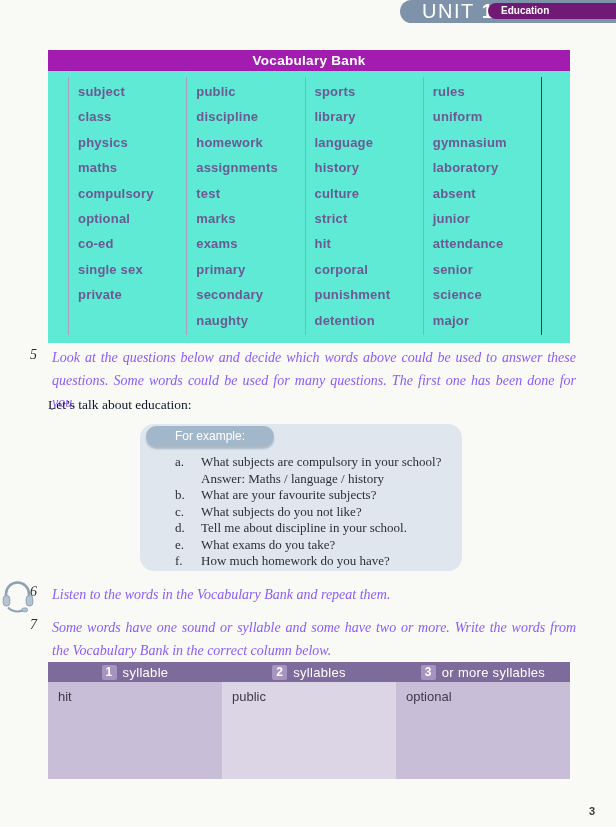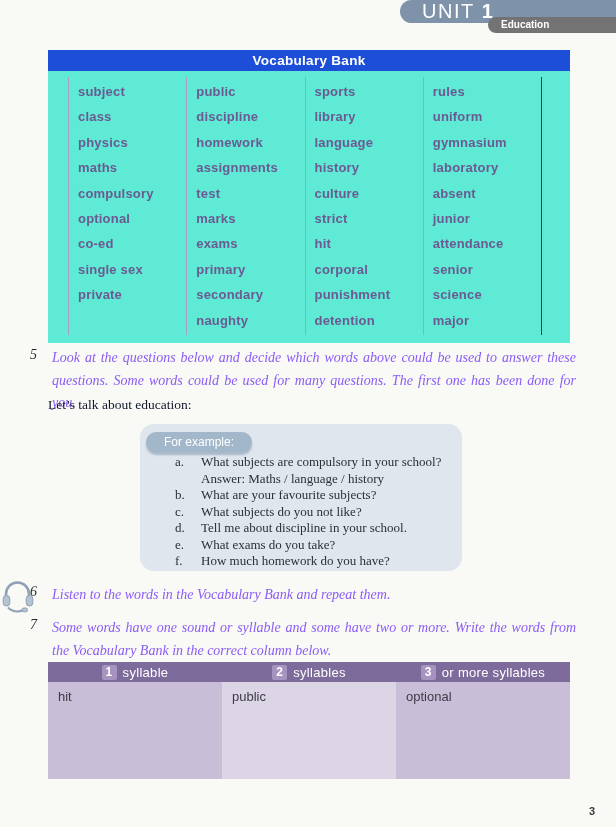--- a/index.html
+++ b/index.html
@@ -15,29 +15,29 @@
     background:#7e92a9; border-radius:12px 0 0 12px;
   }
   .unit-text {
     position:absolute; left:22px; top:0; height:23px; line-height:23px;
     color:#ffffff; font-size:20px; letter-spacing:1.5px;
   }
   .unit-word { font-weight:400; }
   .unit-num  { font-weight:700; margin-left:7px; }
   .edu-tab {
     position:absolute; right:0; top:3px; width:128px; height:16px;
-    background:#737373; border-radius:8px 0 0 8px;
+    background:#701a75; border-radius:8px 0 0 8px;
     color:#fff; font-size:10px; font-weight:700; line-height:16px;
-    padding-left:13px; box-sizing:border-box;margin-top:14px;
+    padding-left:13px; box-sizing:border-box;
   }
 
   
   .vocab { position:absolute; left:48px; top:50px; width:522px; }
   .vocab-header {
-    height:21px; background:#1d4ed8; color:#ffffff; text-align:center;
+    height:21px; background:#a21caf; color:#ffffff; text-align:center;
     font-size:13.5px; font-weight:700; line-height:21px; letter-spacing:0.3px;
   }
   .vocab-body {
     background:#5eead4; display:flex;
     padding:6px 28px 8px 20px; box-sizing:border-box;
   }
   .vb-col { flex:1; border-left:1px solid #ab9fc1; padding:2px 0 2px 9px; min-width:0; }
   .vb-col:last-child { border-right:1px solid #7f1d1d; }
   .vw {
     color:#6b5a92; font-size:13px; font-weight:700;
@@ -60,21 +60,21 @@
     position:absolute; left:48px; top:397px;
     font-family:"Liberation Serif", serif; font-size:13.5px; color:#0f172a;
   }
 
   
   .example-box {
     position:absolute; left:140px; top:424px; width:322px; height:147px;
     background:#dfe6ee; border-radius:14px;
   }
   .example-pill {
-    position:absolute; left:6px; top:8px; height:20px; padding:0 18px;
+    position:absolute; left:6px; top:2px; height:20px; padding:0 29px;
     background:#a3b7cb; color:#ffffff; font-size:12px; line-height:20px;
     border-radius:10px; box-shadow:0 3px 2px rgba(128,148,168,0.55);
   }
   .example-items { margin:30px 0 0 35px; }
   .ex-row {
     display:flex; font-family:"Liberation Serif", serif;
     font-size:13px; line-height:16.5px; color:#2e2e36;
   }
   .ex-letter { width:26px; flex-shrink:0; }
 

